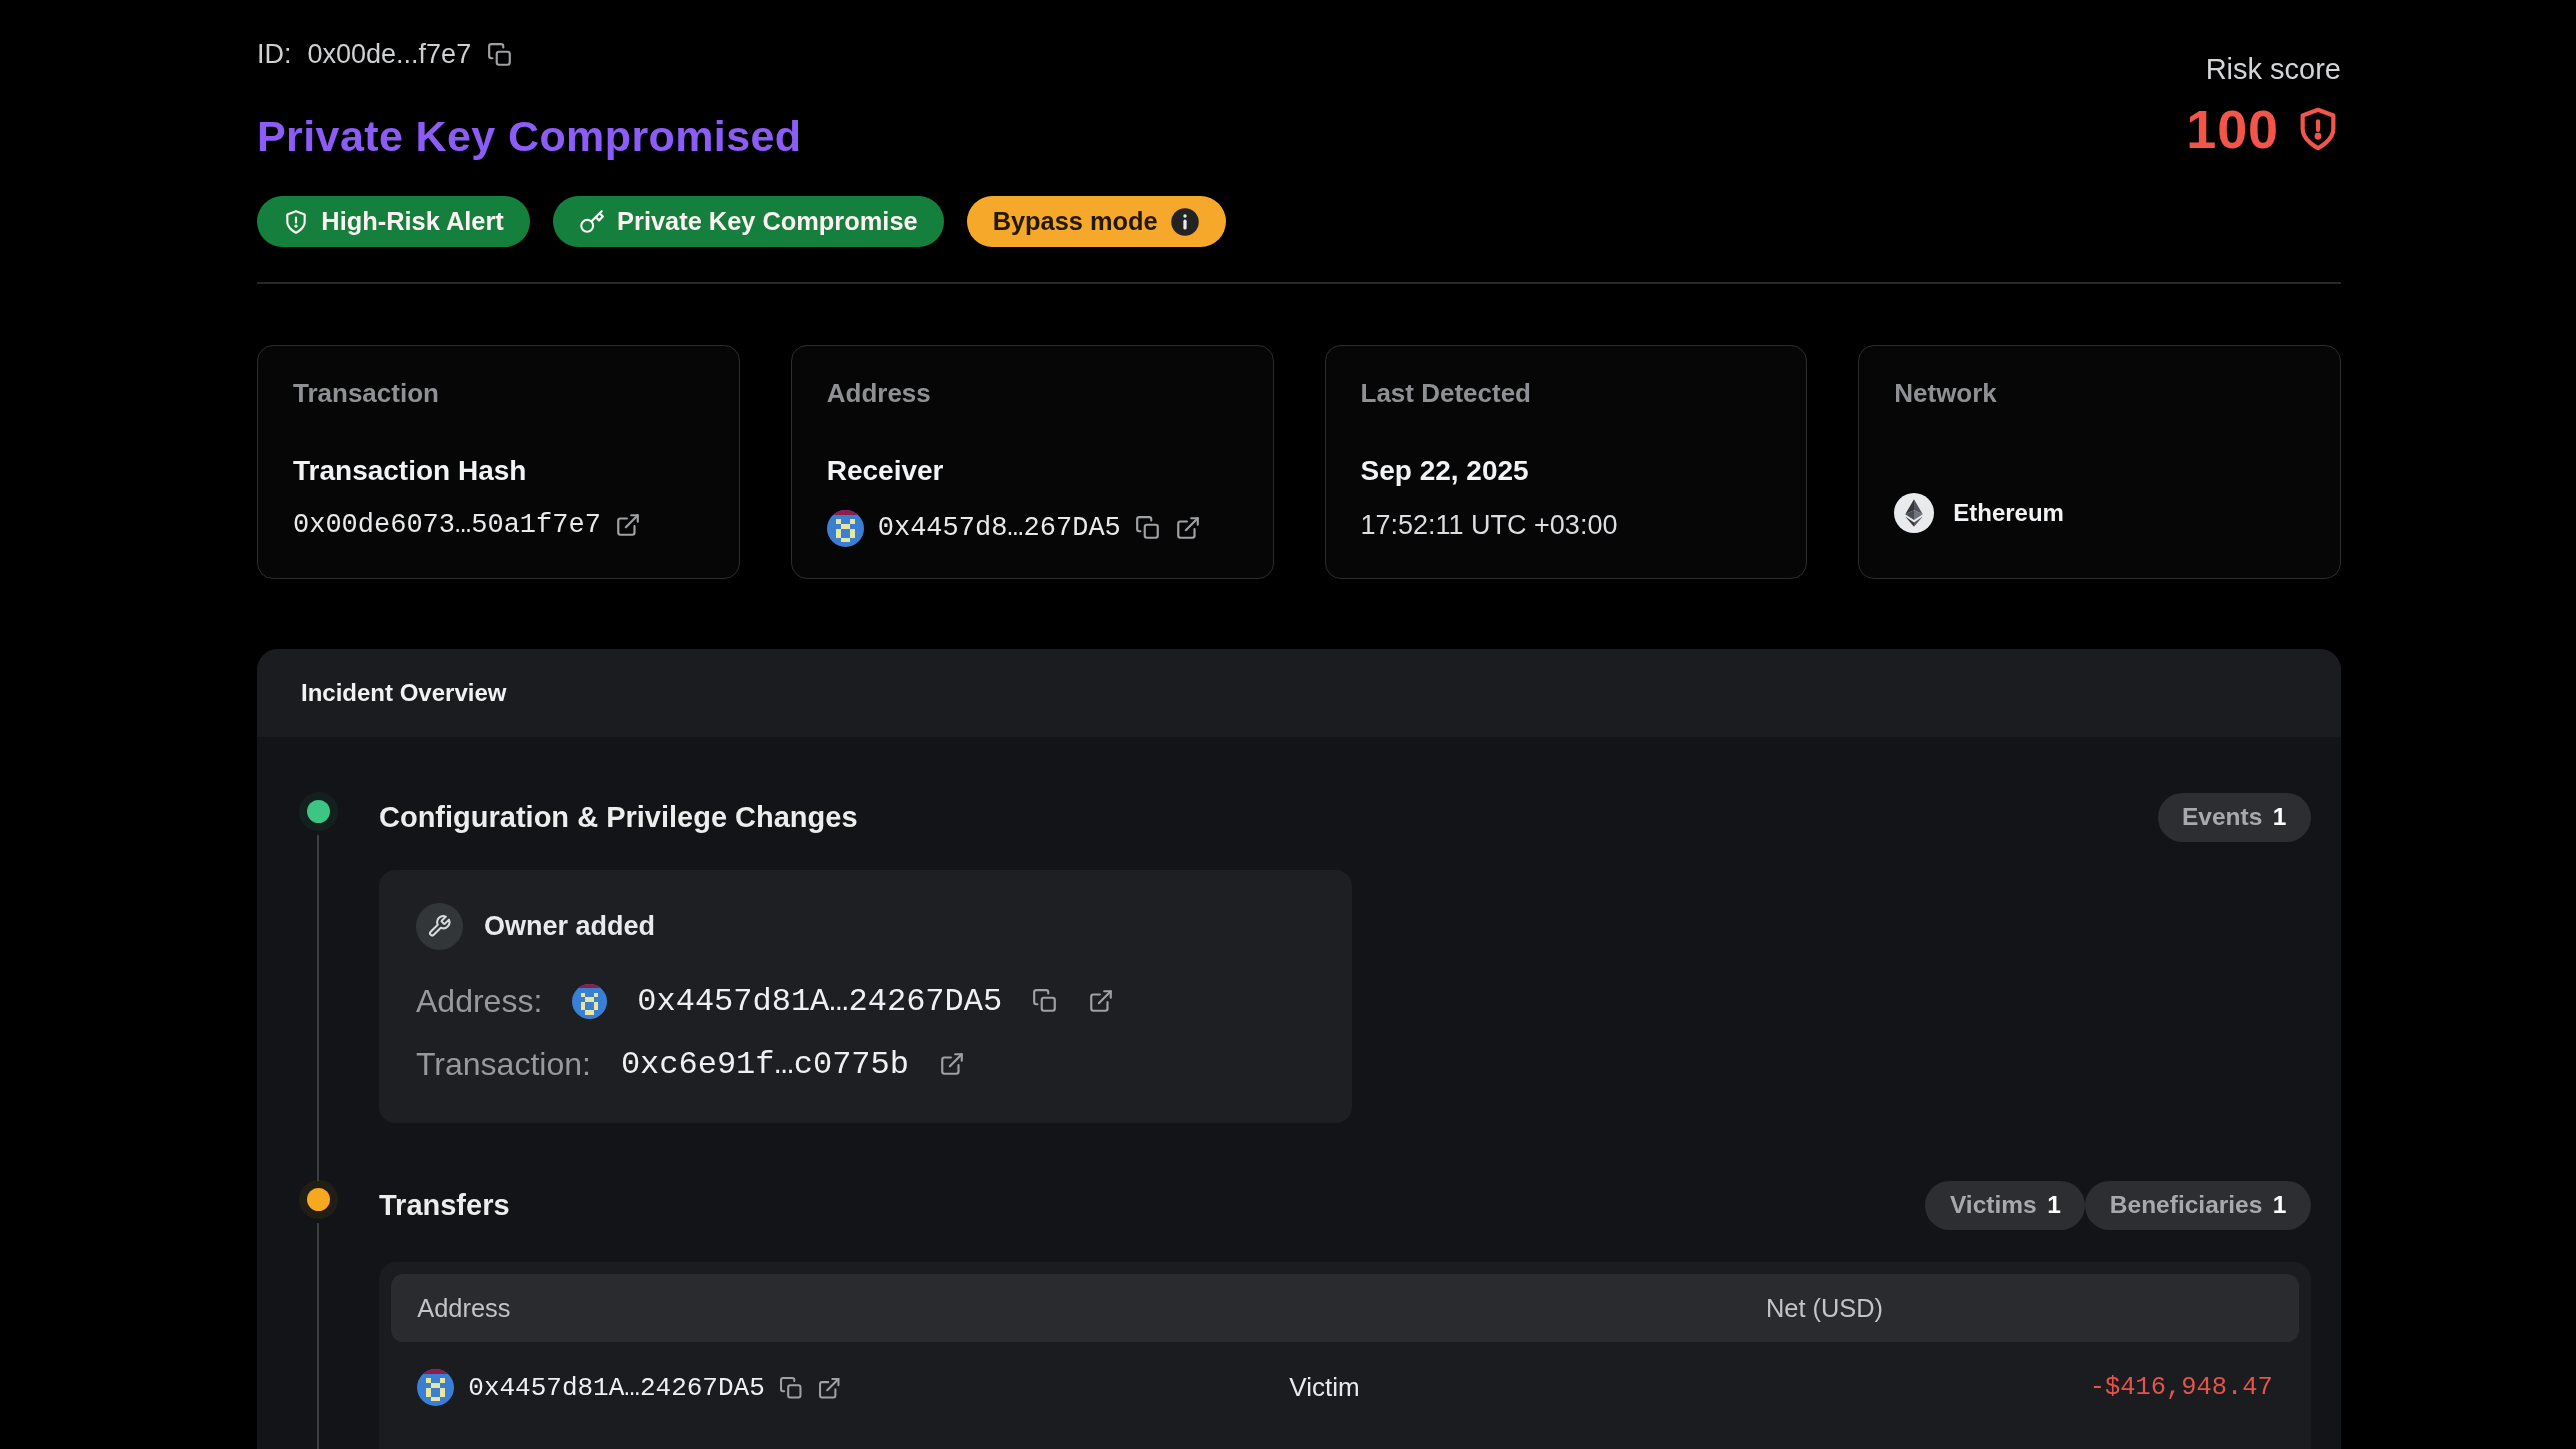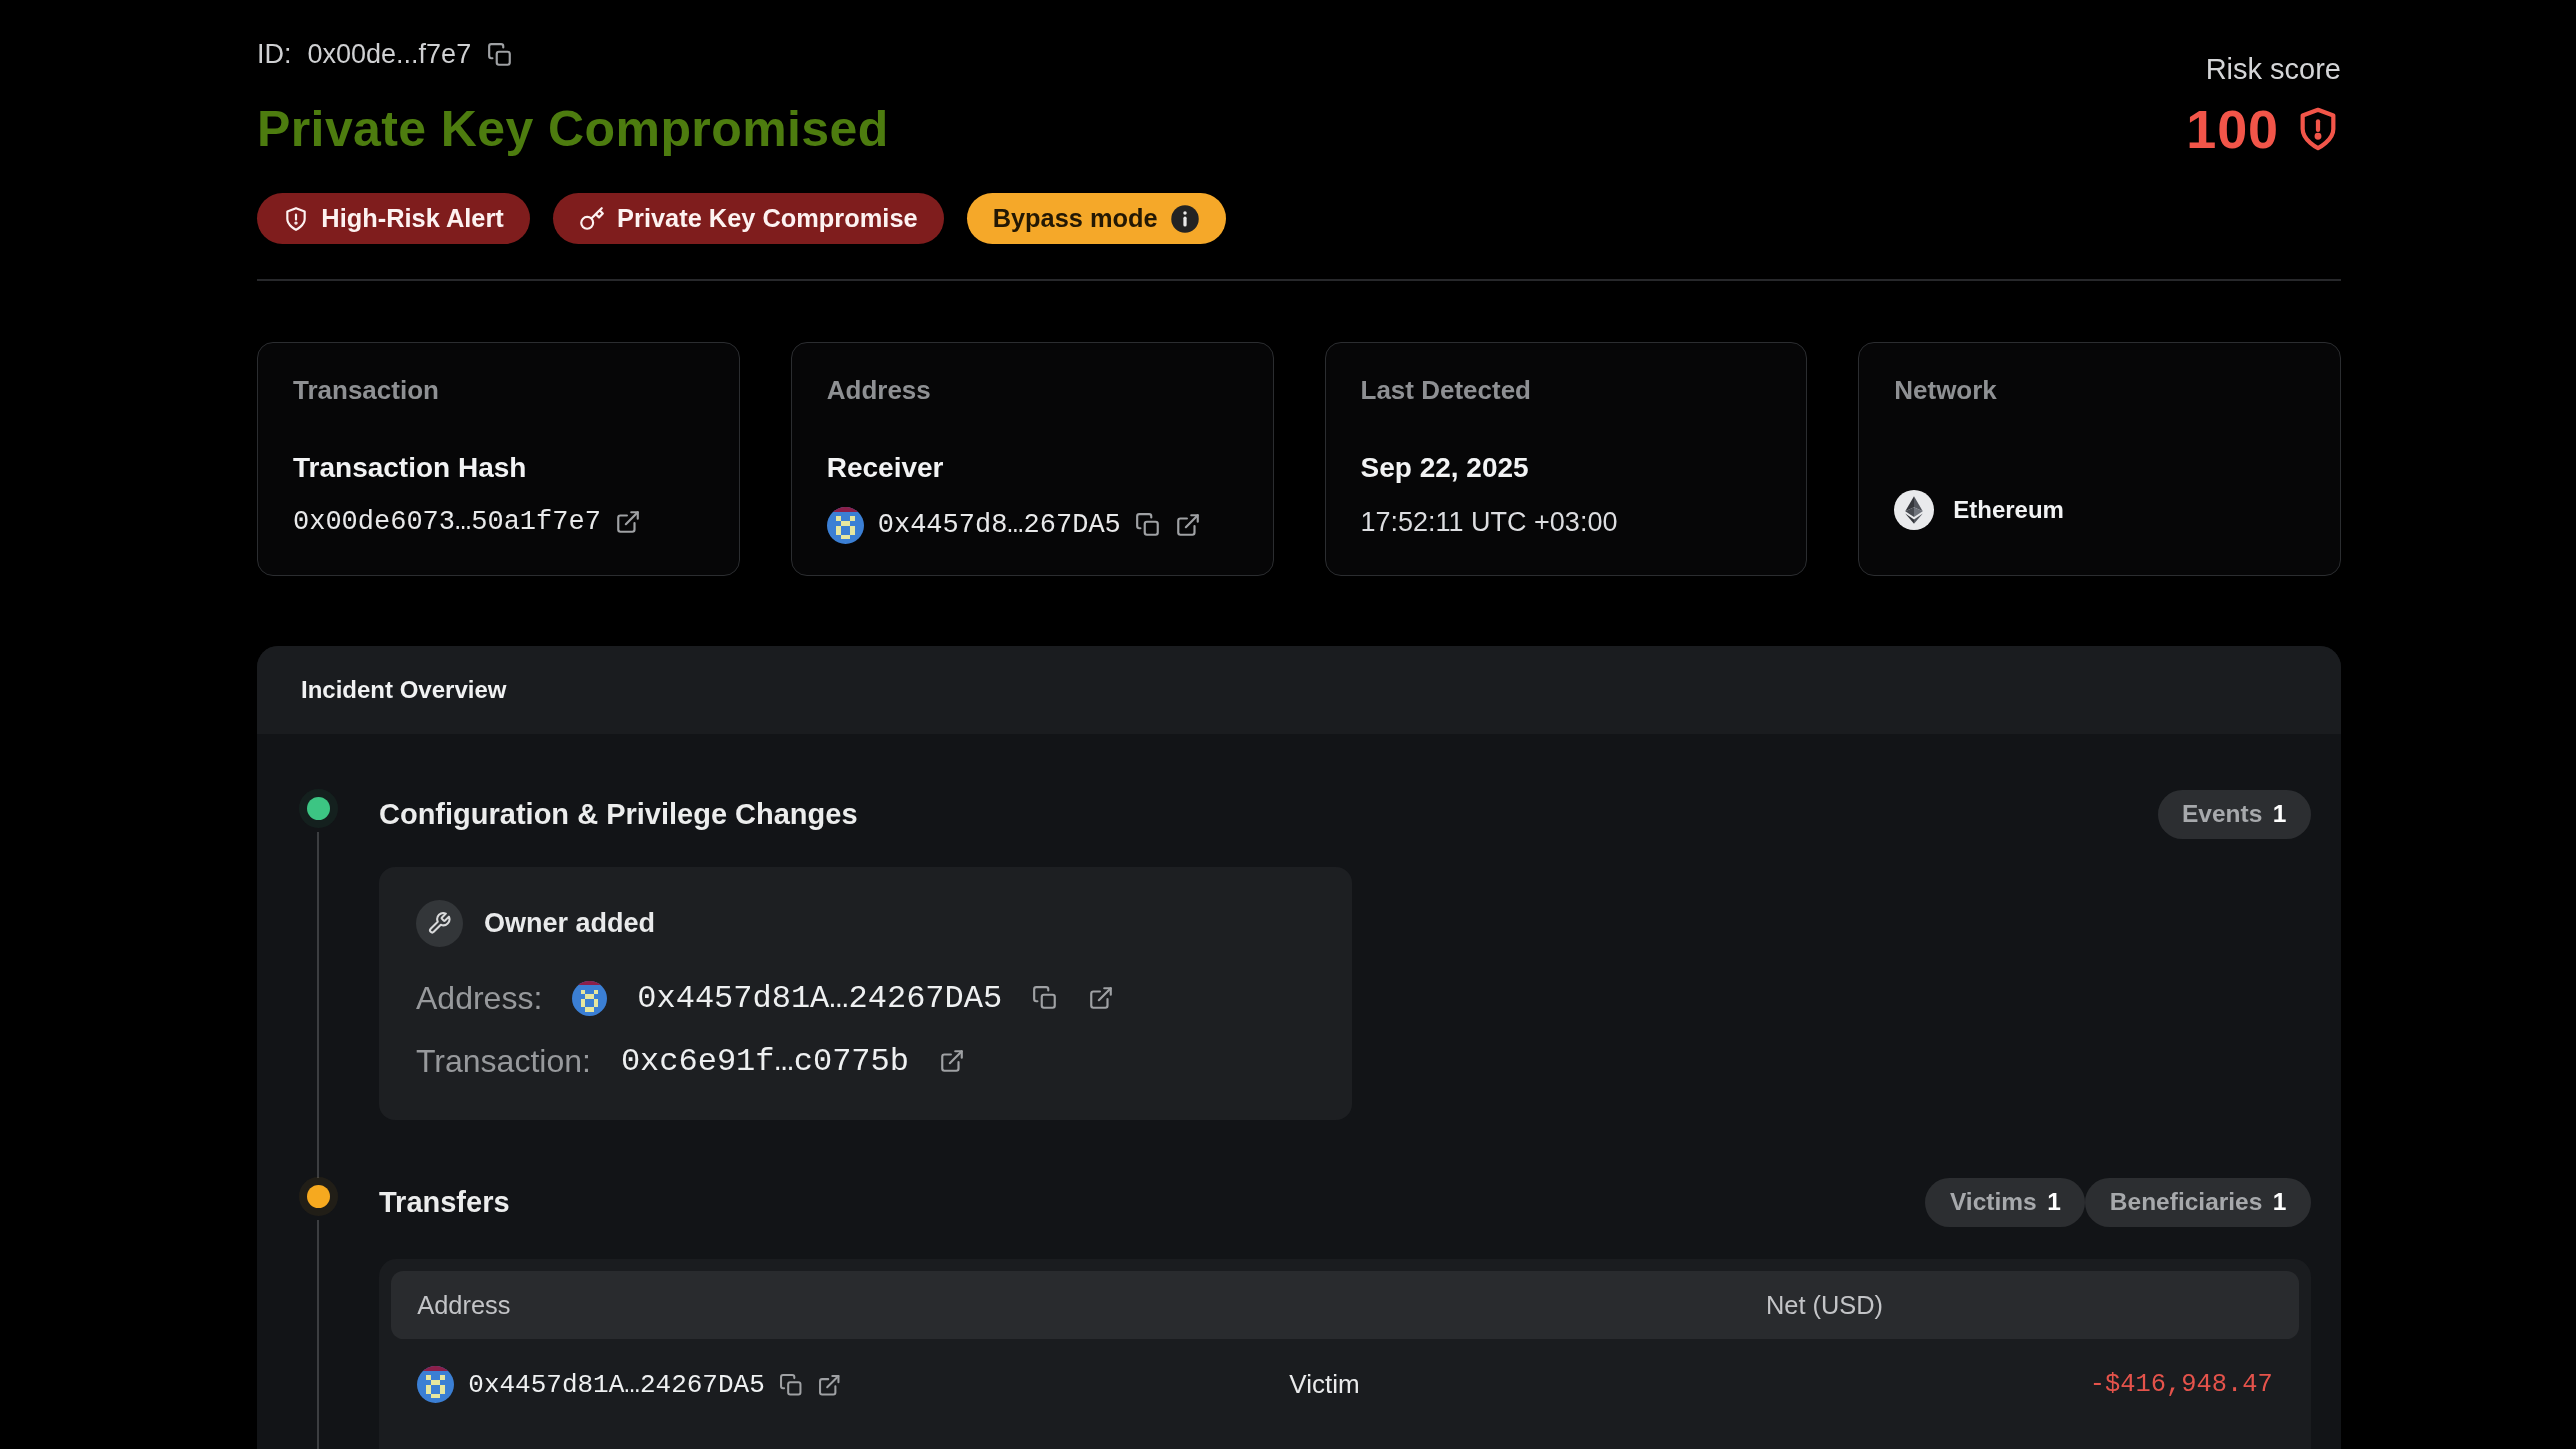--- a/index.html
+++ b/index.html
@@ -6,25 +6,25 @@
   html,body { width:2576px; height:1449px; background:#000; overflow:hidden;
     font-family:"Liberation Sans","DejaVu Sans",sans-serif; }
   .mono { font-family:"Liberation Mono","DejaVu Sans Mono",monospace; }
   .wrap { padding:39px 235px 0 257px; }
 
   
   .id-row { display:flex; align-items:center; gap:16px; color:#cfd0d2; font-size:27px; }
   .icon-btn { display:inline-flex; align-items:center; justify-content:center; cursor:pointer; color:#9fa1a4; }
   .icon-btn svg { display:block; }
   .head-flex { display:flex; justify-content:space-between; align-items:flex-start; }
-  .page-title { margin-top:30px; font-size:50px; font-weight:700; color:#4d7c0f; letter-spacing:0.4px; }
+  .page-title { margin-top:42px; font-size:43px; font-weight:700; color:#8b5cf6; letter-spacing:0.4px; }
   .badge-row { display:flex; gap:23px; margin-top:35px; }
   .badge { height:51px; border-radius:25.4px; display:inline-flex; align-items:center; gap:12.3px;
     padding:0 26px; font-size:25.4px; font-weight:700; }
-  .badge.red { background:#7f1d1d; color:#fdf2f1; }
+  .badge.red { background:#15803d; color:#fdf2f1; }
   .badge.yellow { background:#f5a829; color:#231804; }
   .risk { text-align:right; margin-top:14px; }
   .risk-label { font-size:29px; color:#d4d5d7; }
   .risk-value-row { margin-top:12.3px; display:flex; align-items:center; justify-content:flex-end; gap:16px; }
   .risk-score { font-size:54px; font-weight:700; color:#f25549; letter-spacing:0.9px; }
   .divider { margin-top:35px; height:1.8px; background:#27282b; }
 
   
   .cards { margin-top:61px; display:grid; grid-template-columns:repeat(4,1fr); gap:51px; }
   .card { height:234px; border:1.8px solid #2b2d30; border-radius:16px; padding:32px 35px;

